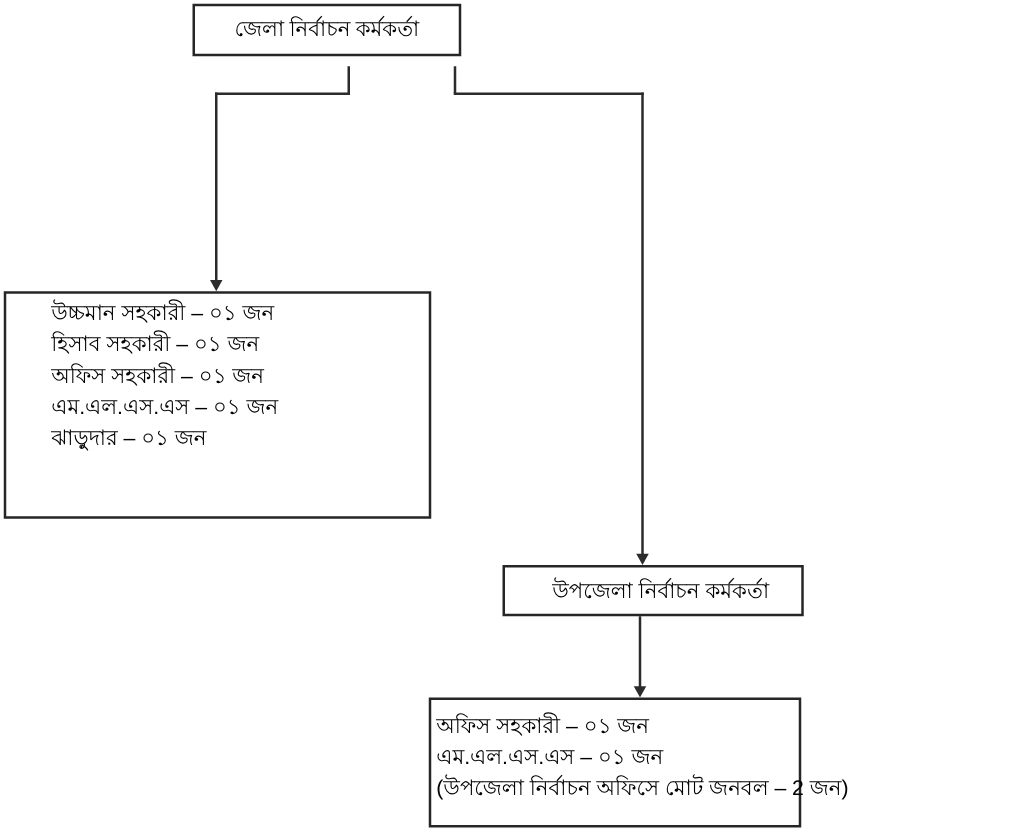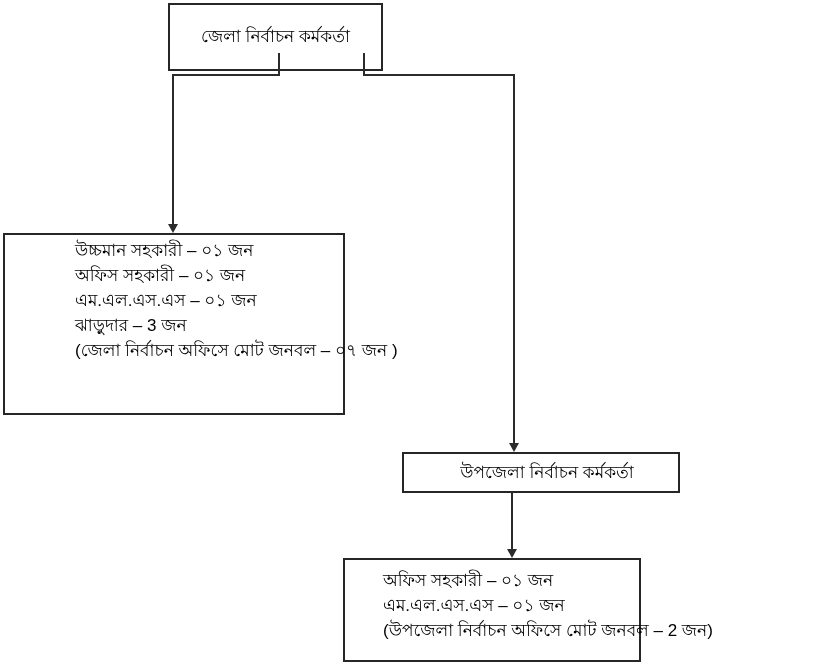--- a/index.html
+++ b/index.html
@@ -24,43 +24,42 @@
     box-sizing:border-box;
     font-size:17px;
   }
   .titlebox{
     display:flex;align-items:center;justify-content:center;
     text-align:center;
   }
   .listbox .line{
     line-height:25px;
     white-space:nowrap;
-    margin-left:34px;
   }
   .district-staff{padding-top:3px;}
   .district-staff .line{padding-left:36px;}
   .district-staff .line:nth-child(6){padding-left:26px;}
   .district-staff .line:nth-child(7){padding-left:31px;}
   .upazila-staff{padding-top:8px;}
   .upazila-staff .line{padding-left:4px;}
   .conn{
     position:absolute;
     background:var(--line);
   }
   .arrow-down{
     position:absolute;
     width:0;height:0;
     border-left:5px solid transparent;
     border-right:5px solid transparent;
     border-top:9px solid var(--line);
   }
   
-  #box-district      {left:168px;top:3px;  width:215px;height:68px;}
+  #box-district      {left:154px;top:3px;  width:215px;height:42px;font-family:Liberation Serif, serif;}
   #box-districtstaff {left:3px;  top:233px;width:342px;height:182px;}
-  #box-upazila       {left:402px;top:452px;width:278px;height:41px;padding-left:12px;}
+  #box-upazila       {left:402px;top:452px;width:241px;height:41px;padding-left:12px;}
   #box-upazilastaff  {left:343px;top:558px;width:298px;height:104px;}
   
   #stub-left   {left:278px;top:53px;width:2px;height:22px;}
   #h-left      {left:172px;top:74px;width:108px;height:2px;}
   #v-left      {left:172px;top:74px;width:2px;height:151px;}
   #arrow-left  {left:168px;top:224px;}
   #stub-right  {left:363px;top:53px;width:2px;height:22px;}
   #h-right     {left:363px;top:74px;width:152px;height:2px;}
   #v-right     {left:513px;top:74px;width:2px;height:370px;}
   #arrow-right {left:509px;top:443px;}
@@ -81,24 +80,24 @@
   <div class="conn" id="v-left"></div>
   <div class="arrow-down" id="arrow-left"></div>
 
   <div class="conn" id="stub-right"></div>
   <div class="conn" id="h-right"></div>
   <div class="conn" id="v-right"></div>
   <div class="arrow-down" id="arrow-right"></div>
 
   <div class="box listbox district-staff" id="box-districtstaff">
     <div class="line">উচ্চমান সহকারী – ০১ জন</div>
+    <div class="line">হিসাব সহকারী – ০১ জন</div>
     <div class="line">অফিস সহকারী – ০১ জন</div>
     <div class="line">এম.এল.এস.এস – ০১ জন</div>
-    <div class="line">ঝাড়ুদার – 3 জন</div>
-    <div class="line">(জেলা নির্বাচন অফিসে মোট জনবল – ০৭ জন )</div>
+    <div class="line">ঝাড়ুদার – ০১ জন</div>
   </div>
 
   <div class="box titlebox" id="box-upazila">
     <span>উপজেলা নির্বাচন কর্মকর্তা</span>
   </div>
 
   <div class="conn" id="v-mid"></div>
   <div class="arrow-down" id="arrow-mid"></div>
 
   <div class="box listbox upazila-staff" id="box-upazilastaff">

